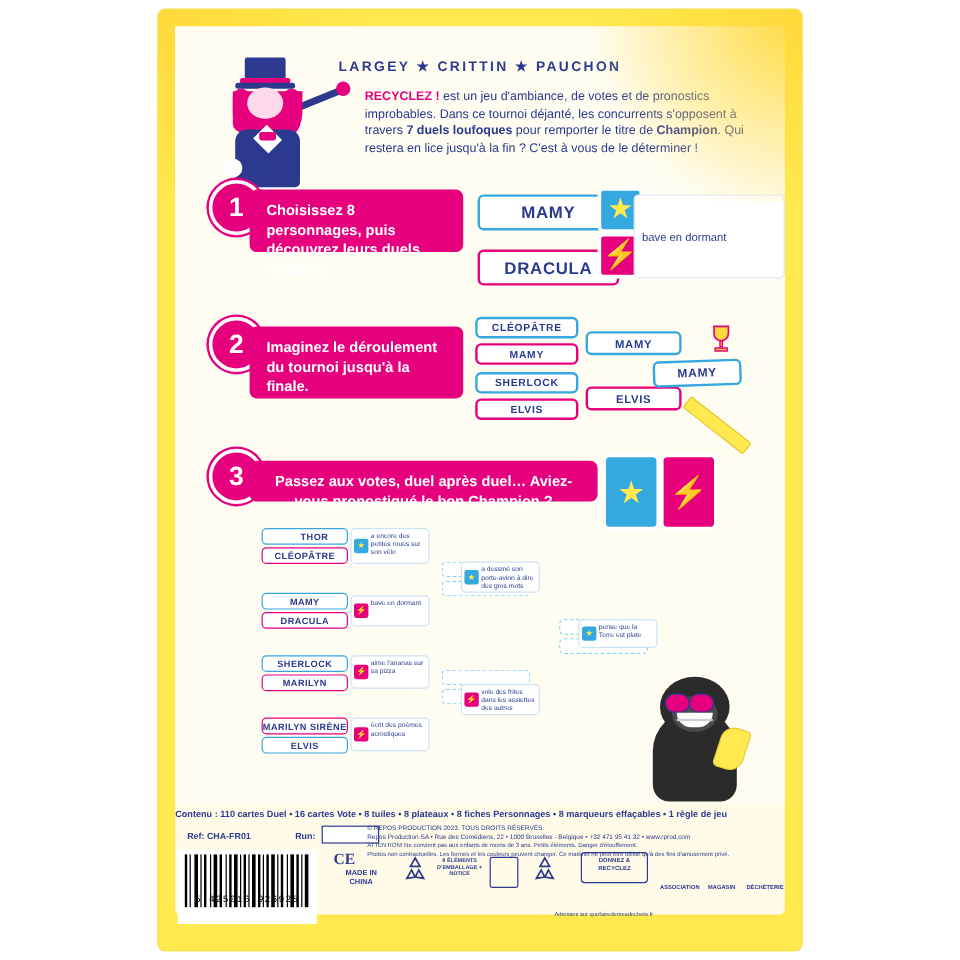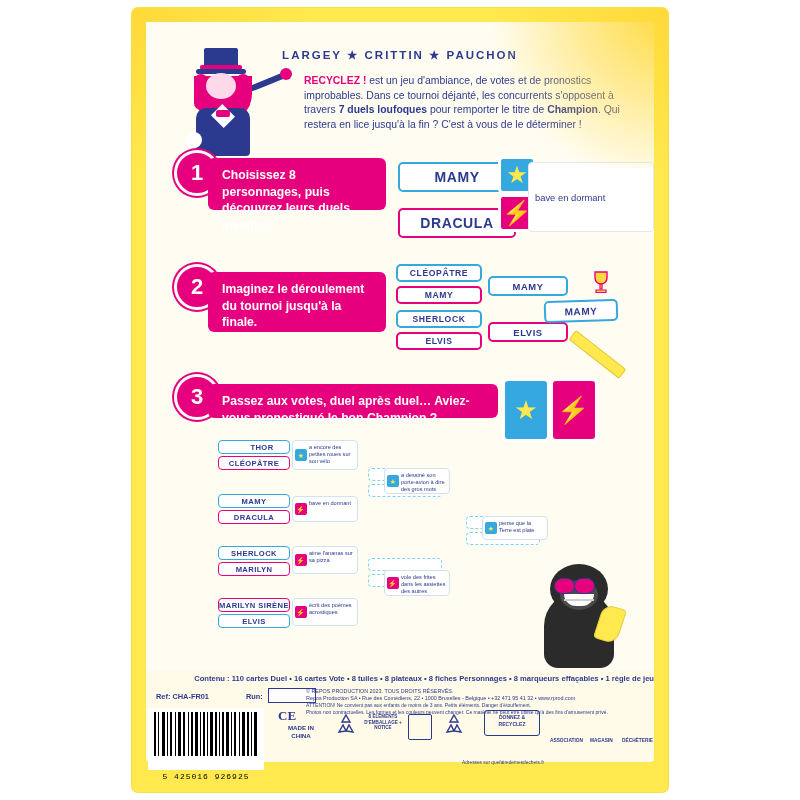--- a/index.html
+++ b/index.html
@@ -142,39 +142,39 @@
     position:absolute;background:#ffffff;border-radius:4px;border:1px solid #e2e2e2;
     color:#2b3a8f;font-size:7.4px;display:flex;align-items:center;padding-left:34px;box-sizing:border-box;
   }
   .cb-eye{position:absolute;left:4px;top:50%;transform:translateY(-50%);width:26px;height:22px;}
   .cb-eye .ring{position:absolute;left:4px;top:3px;width:18px;height:16px;border:2px solid #2b3a8f;border-radius:50%/60%;}
   .cb-eye .pupil{position:absolute;left:10px;top:7px;width:7px;height:7px;background:#2b3a8f;border-radius:50%;}
   .cb-label{position:absolute;left:0;top:-1px;font-size:3.4px;color:#e6007e;font-weight:bold;letter-spacing:.2px;}
 
   
   .contenu{
-    position:absolute;left:0;right:0;top:652px;text-align:right;
+    position:absolute;left:0;right:0;top:652px;text-align:left;
     font-size:7.6px;font-weight:bold;color:#2b3a8f;
   }
   .ref{
     position:absolute;left:10px;top:670px;font-size:7.4px;font-weight:bold;color:#2b3a8f;
   }
   .runbox{
     position:absolute;left:58px;top:664px;width:46px;height:13px;background:#ffffff;border:1px solid #2b3a8f;
   }
   .legal{
     position:absolute;left:160px;top:666px;width:340px;font-size:5.4px;line-height:7px;color:#2b3a8f;
   }
   .legal .tiny{font-size:5px;}
 
   
   .barcode{position:absolute;left:16px;top:700px;width:116px;height:62px;background:#ffffff;}
   .bars{position:absolute;left:6px;top:4px;width:104px;height:44px;}
   .bars i{position:absolute;top:0;height:100%;background:#000;}
-  .bcnum{position:absolute;left:0;right:0;top:64px;text-align:center;font-size:8px;font-family:"Liberation Mono",monospace;letter-spacing:1px;color:#000;}
+  .bcnum{position:absolute;left:0;right:0;top:38px;text-align:center;font-size:8px;font-family:"Liberation Mono",monospace;letter-spacing:1px;color:#000;}
 
   .made{position:absolute;left:146px;top:716px;text-align:center;font-size:6.2px;font-weight:bold;color:#2b3a8f;line-height:8px;}
   .ce{position:absolute;left:146px;top:700px;font-size:13px;font-weight:bold;color:#2b3a8f;font-family:"Liberation Serif",serif;}
   .sym{position:absolute;width:22px;height:24px;border:1.2px solid #2b3a8f;border-radius:2px;}
   .symlabel{position:absolute;font-size:4.6px;color:#2b3a8f;text-align:center;line-height:5.6px;font-weight:bold;}
 
   .donnez{position:absolute;left:352px;top:702px;width:56px;height:26px;border:1.2px solid #2b3a8f;border-radius:3px;color:#2b3a8f;font-size:5px;font-weight:bold;text-align:center;padding-top:3px;box-sizing:border-box;line-height:6.5px;}
   .tri-labels{position:absolute;top:730px;font-size:4.8px;color:#2b3a8f;font-weight:bold;}
   .urlnote{position:absolute;left:330px;top:752px;font-size:4.8px;color:#2b3a8f;}
 
@@ -248,21 +248,21 @@
       <div class="pencil">
         <div class="p-body"></div>
       </div>
       <svg class="trophy" style="position:absolute;left:444px;top:248px;width:22px;height:24px;" viewBox="0 0 22 24">
         <path d="M5 2h12v6a6 6 0 0 1-12 0z" fill="#ffd93a" stroke="#e6007e" stroke-width="1.4"></path>
         <path d="M10 14h2v5h-2z" fill="#ffd93a" stroke="#e6007e" stroke-width="1.2"></path>
         <path d="M6 20h10v2.5H6z" fill="#ffd93a" stroke="#e6007e" stroke-width="1.2"></path>
       </svg>
 
       <div class="stepnum" style="left:28px;top:352px;">3</div>
-      <div class="steptext" style="left:62px;top:362px;width:290px;height:34px;">Passez aux votes, duel après duel… Aviez-vous pronostiqué le bon Champion ?</div>
+      <div class="steptext" style="left:62px;top:362px;width:290px;height:34px;text-align:center;">Passez aux votes, duel après duel… Aviez-vous pronostiqué le bon Champion ?</div>
 
       <div class="duelcard blue-card" style="left:356px;top:356px;width:48px;height:64px;">
         <span class="star" style="font-size:26px;">★</span>
       </div>
       <div class="duelcard pink-card" style="left:404px;top:356px;width:48px;height:64px;">
         <span class="bolt" style="font-size:26px;">⚡</span>
       </div>
 
       <div class="smallcard sc-blue" style="left:72px;top:418px;width:72px;height:14px;padding-left:16px;">THOR</div>
       <div class="smallcard sc-pink" style="left:72px;top:434px;width:72px;height:14px;">CLÉOPÂTRE</div>

